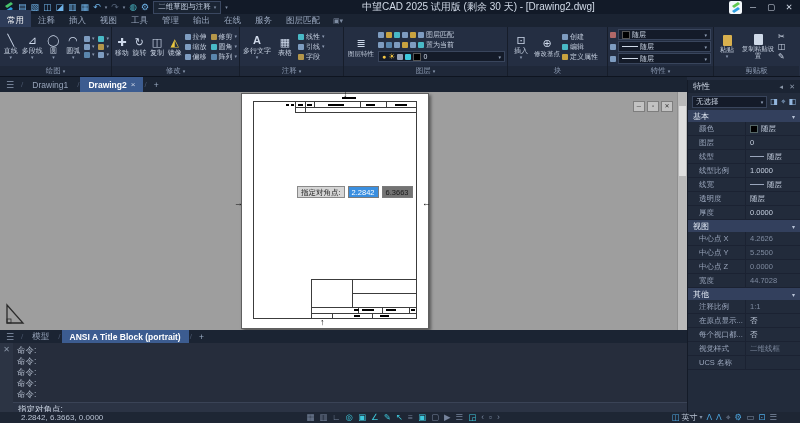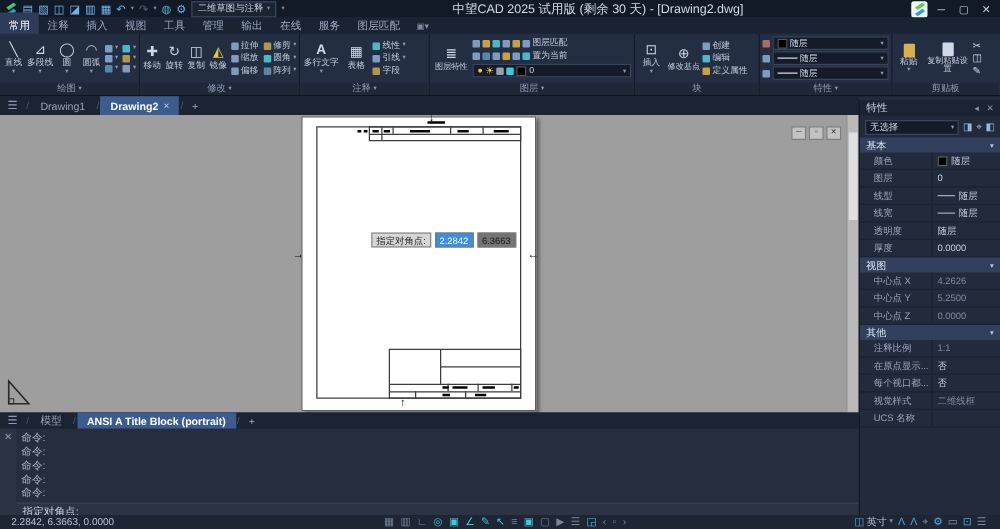--- a/index.html
+++ b/index.html
@@ -62,21 +62,21 @@
   #vscroll{right:0;top:0;bottom:0;width:9px;background:#b9b9b9;border-left:1px solid #8f8f8f}
   #vthumb{left:1px;top:14px;width:7px;height:70px;background:#dfdfdf;position:absolute}
   .mdi{width:10px;height:9px;border:1px solid #7d7d7d;background:#c2c2c2;font-size:6px;line-height:8px;text-align:center;color:#333;display:inline-block;margin-left:2px}
   
   #commandwin{left:0;top:343px;width:687px;height:69px;background:#262d3c;display:flex}
   #cmdstrip{width:13px;background:#2c3444;color:#8a96a8;font-size:8px;text-align:center;padding-top:2px;box-sizing:border-box}
   #cmdbody{flex:1;display:flex;flex-direction:column}
   #cmdhist{flex:1;padding:2px 4px;font-size:8.5px;line-height:11px;color:#aeb8c8}
   #cmdprompt{height:13px;background:#2b3344;border-top:1px solid #3a4356;font-size:8.5px;line-height:13px;color:#cdd6e4;padding:0 5px}
   
-  #statusbar{left:0;top:412px;width:800px;height:11px;background:#1e2634;display:flex;align-items:center;font-size:8px;color:#b8c2d2;box-sizing:border-box;padding:0 9px}
+  #statusbar{left:0;top:412px;width:800px;height:11px;background:#1e2634;display:flex;align-items:center;font-size:8px;color:#b8c2d2;box-sizing:border-box;padding:0 21px}
   .sic{font-size:8.5px;line-height:11px;color:#76849c;margin:0 2.5px}
   .sic.on{color:#3ec9dd}
   .ricon{font-size:8.5px;line-height:11px;color:#7e8ca2;margin:0 2px}
   .ricon.on{color:#4da6e0}
   
   #rightpanel{left:687px;top:80px;width:113px;height:332px;background:#222b3b;border-left:1px solid #141b28;box-sizing:border-box}
   #ppheader{height:13px;display:flex;align-items:center;padding:0 5px;font-size:8.5px;color:#cdd6e4;background:#1b2433}
   #ppheader .hicon{margin-left:6px;font-size:7px;color:#8a96a8}
   #ppheader .sp{flex:1}
   #ppselect{height:17px;display:flex;align-items:center;padding:0 4px;gap:3px}
@@ -620,20 +620,26 @@
       </span>
     </div>
   <div class="prow">
       <span class="pk">线型</span>
       <span class="pv">
         <span class="pline"></span>
         <span>随层</span>
       </span>
     </div>
   <div class="prow">
+      <span class="pk">线型比例</span>
+      <span class="pv">
+        <span>1.0000</span>
+      </span>
+    </div>
+  <div class="prow">
       <span class="pk">线宽</span>
       <span class="pv">
         <span class="pline"></span>
         <span>随层</span>
       </span>
     </div>
   <div class="prow">
       <span class="pk">透明度</span>
       <span class="pv">
         <span>随层</span>
@@ -662,20 +668,26 @@
       <span class="pv">
         <span>5.2500</span>
       </span>
     </div>
   <div class="prow dim">
       <span class="pk">中心点 Z</span>
       <span class="pv">
         <span>0.0000</span>
       </span>
     </div>
+  <div class="prow dim">
+      <span class="pk">宽度</span>
+      <span class="pv">
+        <span>44.7028</span>
+      </span>
+    </div>
 
   <div class="sechead">
       <span>其他</span>
       <span class="sp"></span>
       <span class="secc">▾</span>
     </div>
   <div class="prow dim">
       <span class="pk">注释比例</span>
       <span class="pv">
         <span>1:1</span>

